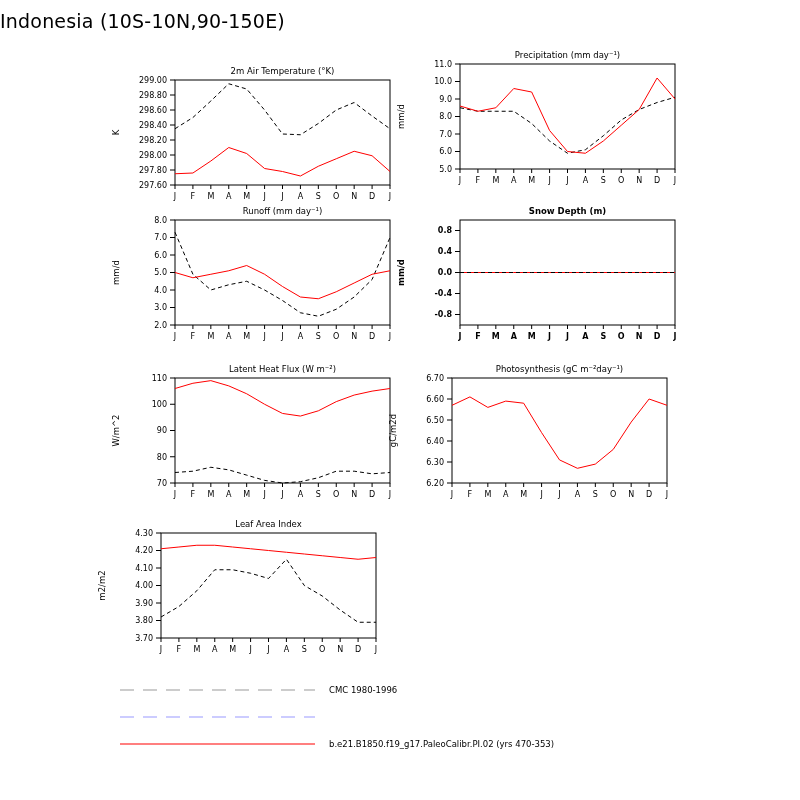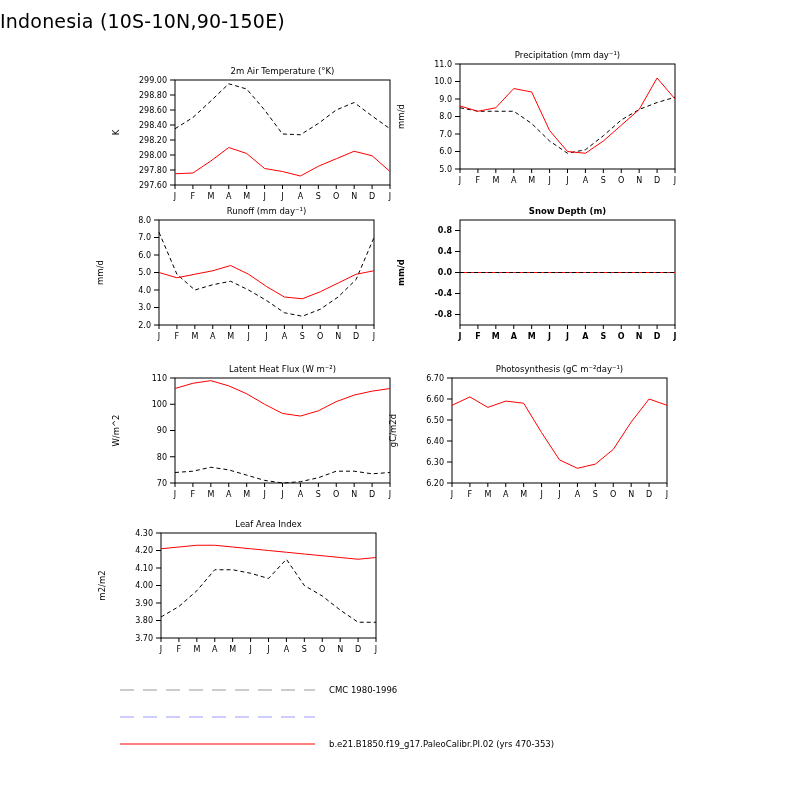--- a/index.html
+++ b/index.html
@@ -9,21 +9,21 @@
     overflow:hidden;
   }
   .page-title{
     position:absolute;top:10px;left:0;right:0;
     font-size:19px;font-weight:400;letter-spacing:0.2px;
   }
   .chart{position:absolute;width:308px;height:140px;}
   .chart svg text{font-family:"DejaVu Sans","Liberation Sans",sans-serif;}
   #c-temp  {left:90px;  top:48px;margin-top:16px;}
   #c-prec  {left:375px; top:48px;}
-  #c-runoff{left:74px;  top:204px;}
+  #c-runoff{left:90px;  top:204px;}
   #c-snow  {left:375px; top:204px;font-weight:bold;}
   #c-lhf   {left:90px;  top:362px;}
   #c-photo {left:367px; top:362px;}
   #c-lai   {left:76px;  top:517px;}
   .legend{position:absolute;left:120px;top:676px;width:660px;}
   .legend-row{display:flex;align-items:center;height:27px;}
   .legend-line{width:195px;flex:0 0 195px;}
   .legend-label{margin-left:14px;font-size:8.5px;white-space:nowrap;}
 </style>
 </head>

